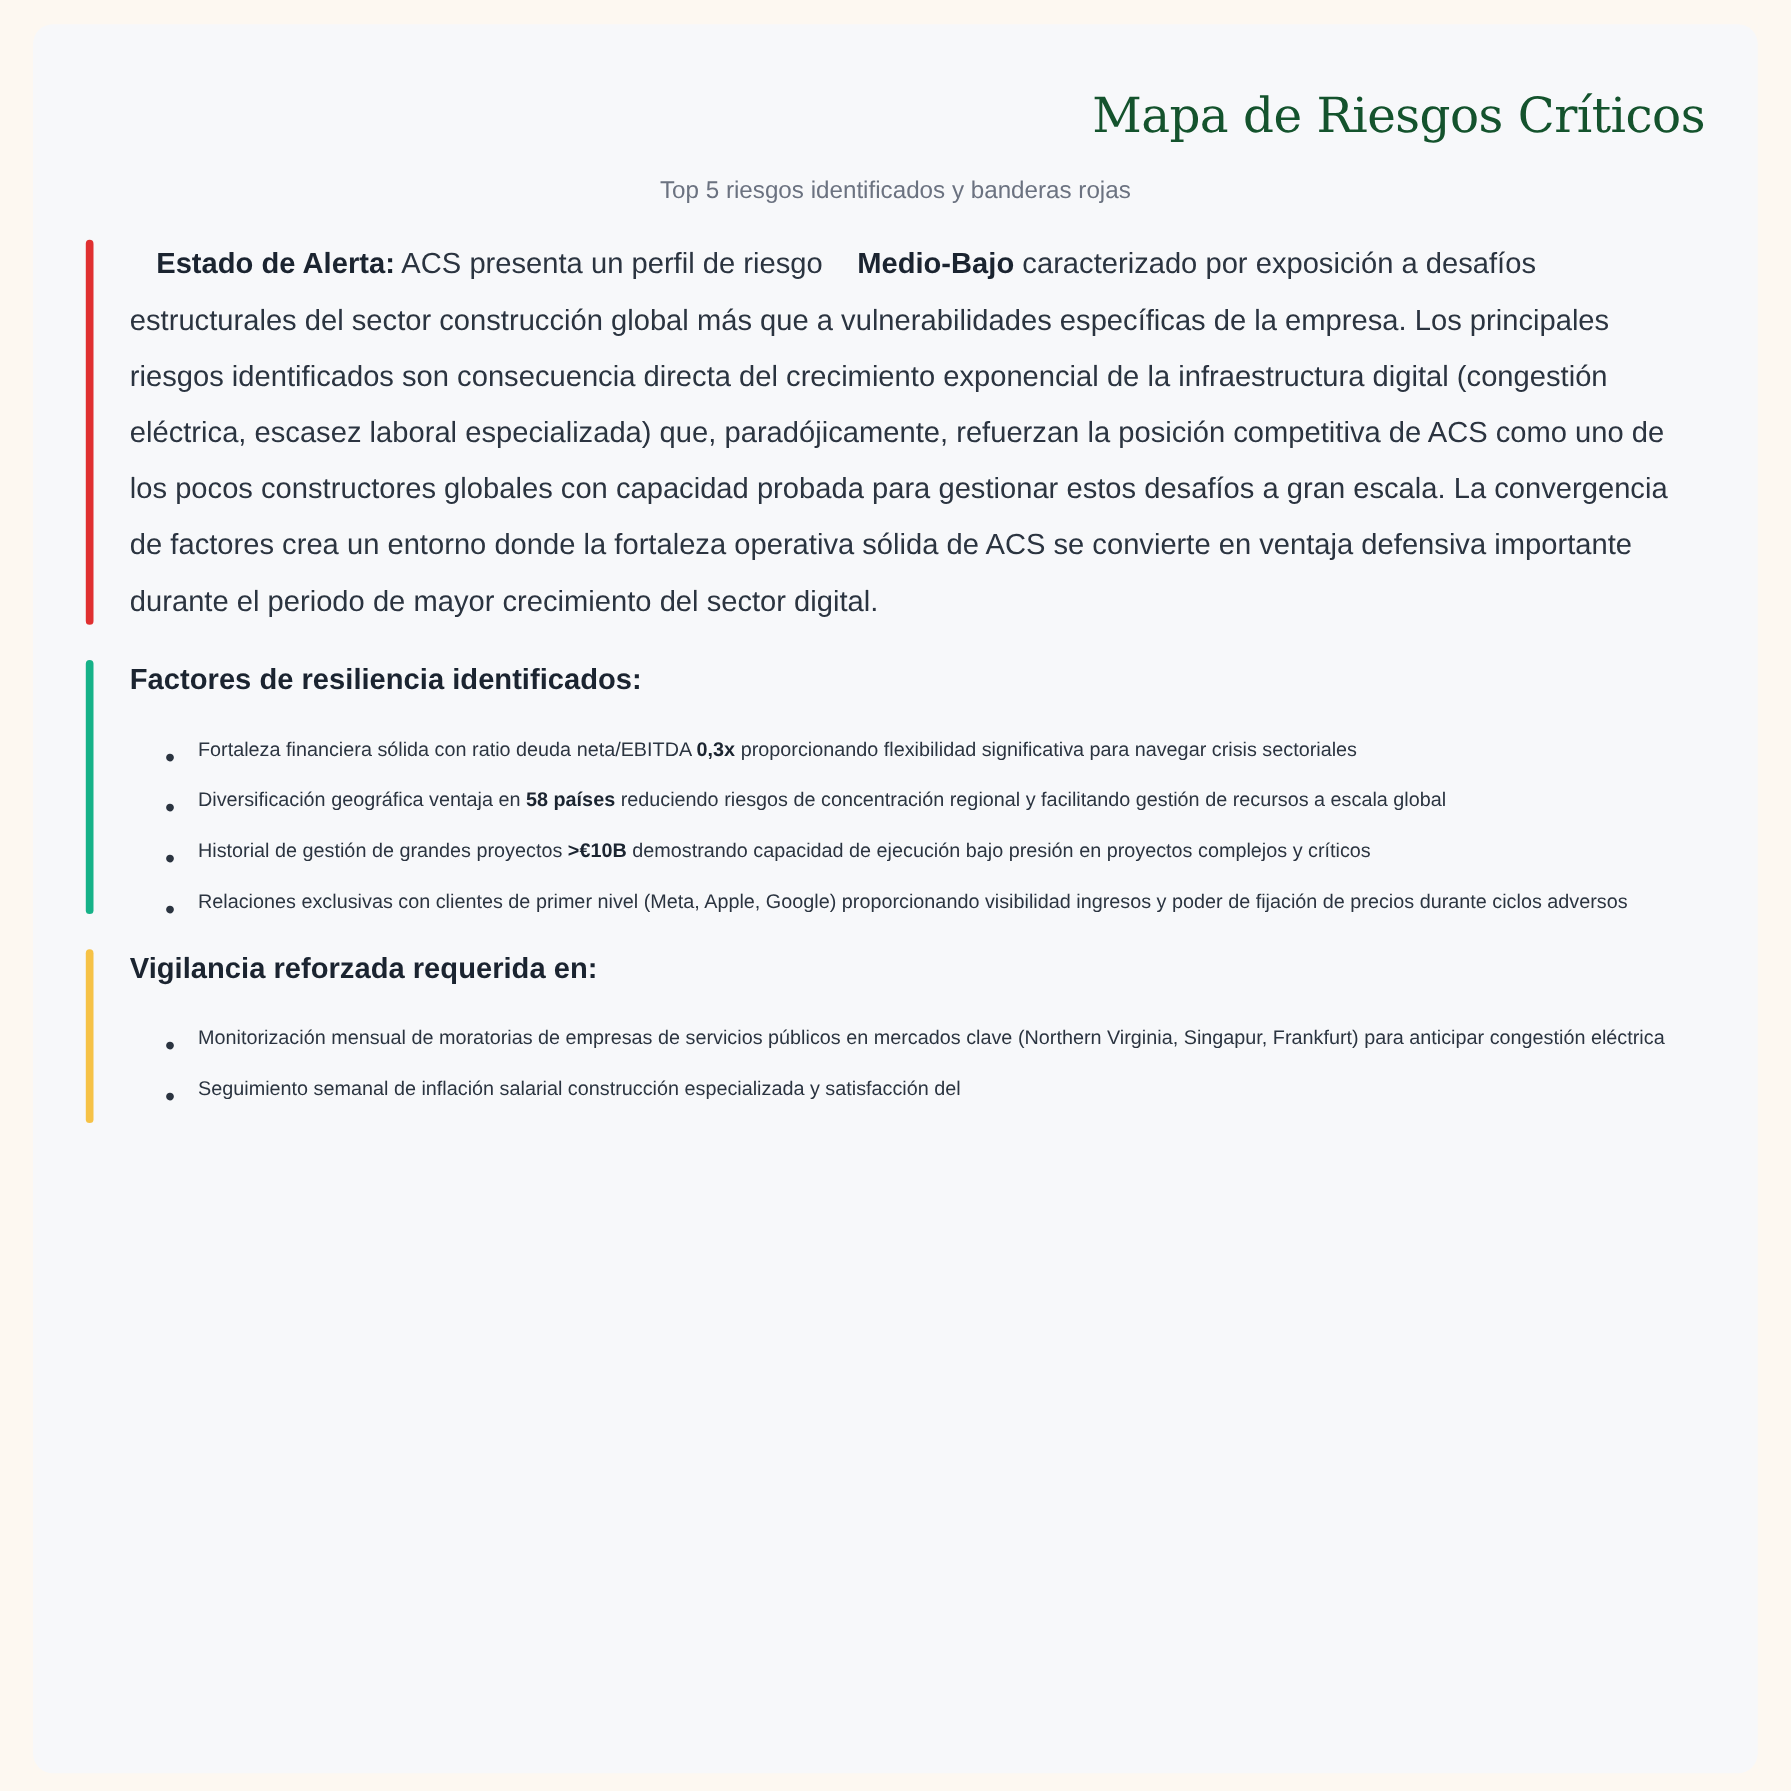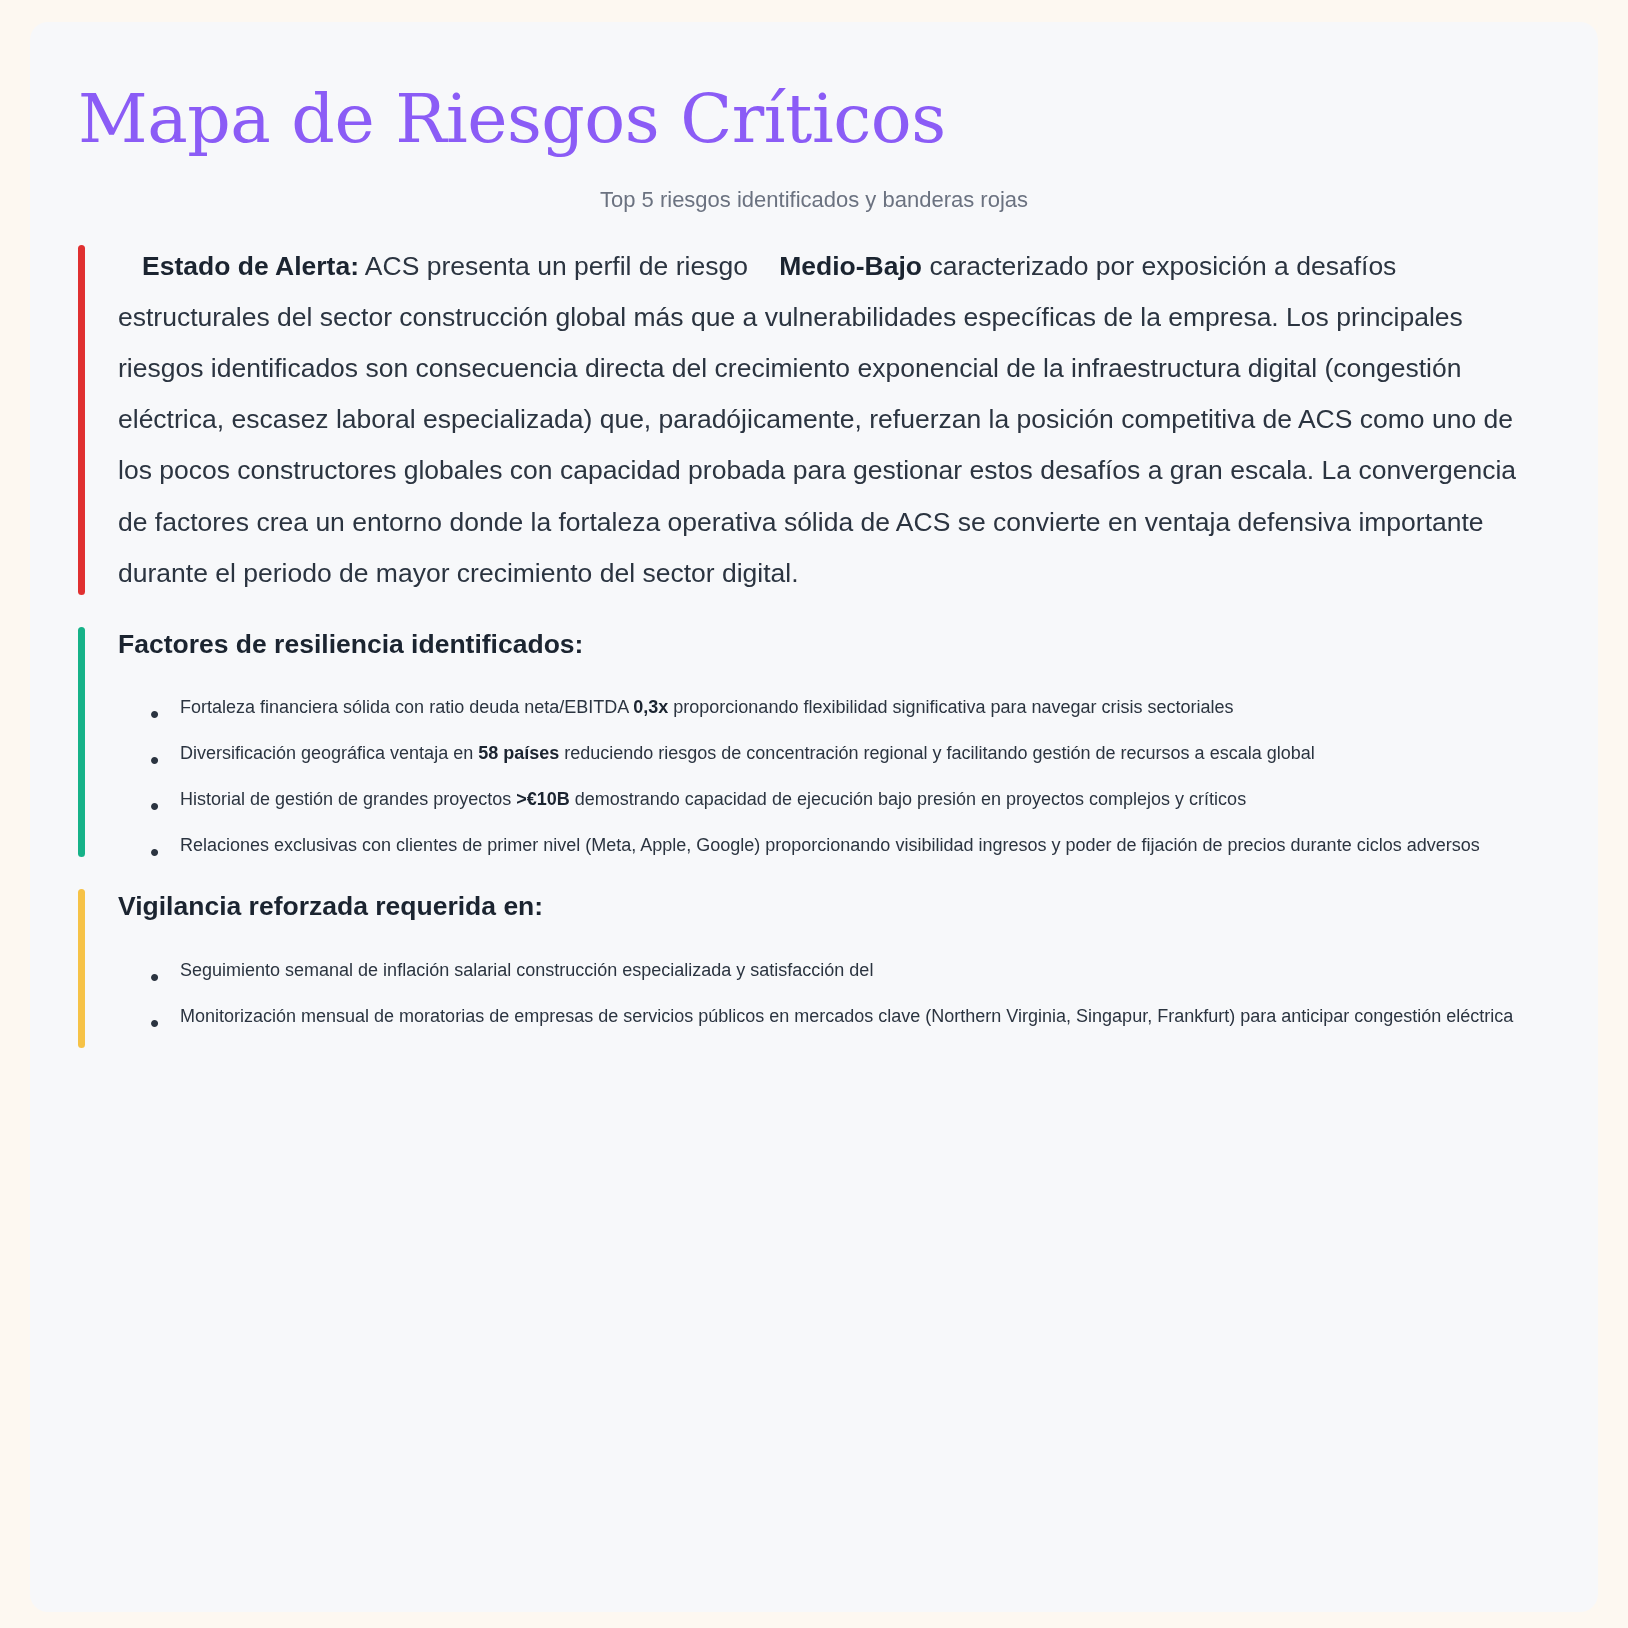--- a/index.html
+++ b/index.html
@@ -22,24 +22,24 @@
   .card {
     box-sizing: border-box;
     background: #f7f8fa;
     border-radius: 18px;
     padding: 42px 48px 40px 48px;
     min-height: 1590px;
   }
   .doc-title {
     font-family: "DejaVu Serif", "Liberation Serif", serif;
     font-weight: 400;
-    font-size: 68px;
+    font-size: 44px;
     line-height: 1.1;
-    color: #8b5cf6;
-    text-align: left;
+    color: #14532d;
+    text-align: right;
     margin: 18px 0 0 0;
     letter-spacing: -0.5px;
   }
   .doc-subtitle {
     text-align: center;
     font-size: 22px;
     color: #6b7280;
     margin: 30px 0 0 0;
     font-weight: 400;
   }
@@ -120,19 +120,19 @@
         <li><span>Fortaleza financiera sólida con ratio deuda neta/EBITDA </span><b>0,3x</b><span> proporcionando flexibilidad significativa para navegar crisis sectoriales</span></li>
         <li><span>Diversificación geográfica ventaja en </span><b>58 países</b><span> reduciendo riesgos de concentración regional y facilitando gestión de recursos a escala global</span></li>
         <li><span>Historial de gestión de grandes proyectos </span><b>&gt;€10B</b><span> demostrando capacidad de ejecución bajo presión en proyectos complejos y críticos</span></li>
         <li><span>Relaciones exclusivas con clientes de primer nivel (Meta, Apple, Google) proporcionando visibilidad ingresos y poder de fijación de precios durante ciclos adversos</span><b></b><span></span></li>
       </ul>
     </div>
 
     <div class="section watch" style="--accent:#f6c246;">
       <p class="section-heading">Vigilancia reforzada requerida en:</p>
       <ul class="bullets">
+        <li><span>Monitorización mensual de moratorias de empresas de servicios públicos en mercados clave (Northern Virginia, Singapur, Frankfurt) para anticipar congestión eléctrica</span><b></b><span></span></li>
         <li><span>Seguimiento semanal de inflación salarial construcción especializada y satisfacción del</span><b></b><span></span></li>
-        <li><span>Monitorización mensual de moratorias de empresas de servicios públicos en mercados clave (Northern Virginia, Singapur, Frankfurt) para anticipar congestión eléctrica</span><b></b><span></span></li>
       </ul>
     </div>
 
   </div>
 </div>
 
 </body></html>

